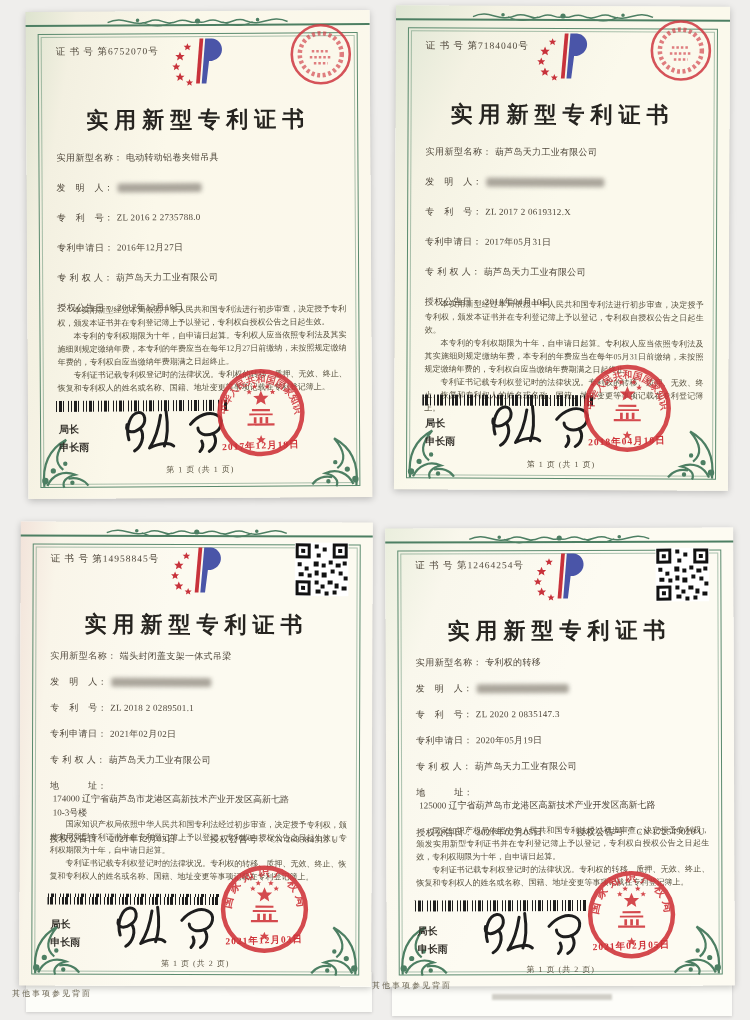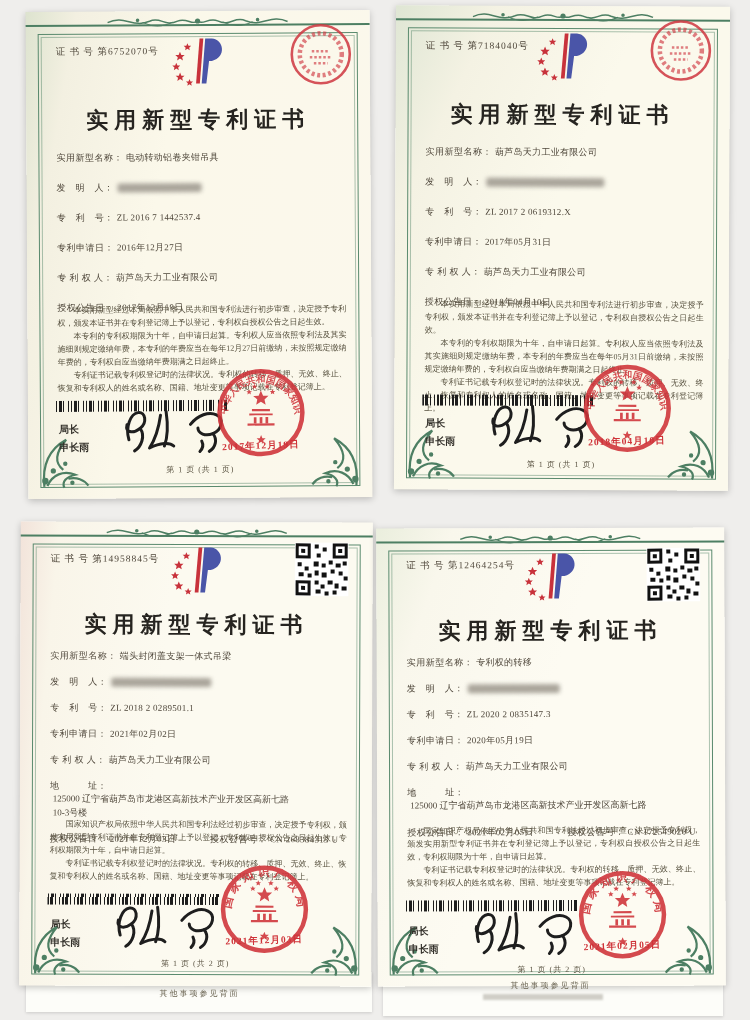--- a/index.html
+++ b/index.html
@@ -1,30 +1,30 @@
 <!DOCTYPE html>
 <html><head>
 <meta charset="utf-8">
 <style>
   html,body{margin:0;padding:0;}
   body{width:750px;height:1020px;background:#efeeec;font-family:"Liberation Serif","DejaVu Serif",serif;overflow:hidden;}
   .sheet{position:relative;width:750px;height:1020px;}
   .cell{position:absolute;width:375px;height:510px;}
-  .cell1{left:0;top:0;} .cell2{left:375px;top:0;} .cell3{left:12px;top:510px;} .cell4{left:363px;top:510px;}
+  .cell1{left:0;top:0;} .cell2{left:375px;top:0;} .cell3{left:12px;top:510px;} .cell4{left:372px;top:510px;}
 
   .paper{position:absolute;box-shadow:0 2px 7px rgba(0,0,0,.22);}
   .p1{left:27px;top:11px;width:344px;height:487px;background:linear-gradient(100deg,#dde3cf 0%,#f3f0e1 12%,#fbf8ea 38%,#fbf8ec 100%);transform:rotate(-.35deg);}
   .p2{left:20px;top:6px;width:334px;height:484px;background:linear-gradient(115deg,#dfe6d4 0%,#f4f2e3 18%,#fbf9ec 45%);transform:rotate(.25deg);}
   .p3{left:8px;top:12px;width:352px;height:464px;background:linear-gradient(95deg,#f2e3da 0%,#f9f5e9 10%,#fcfaf0 40%);transform:rotate(.2deg);}
   .p4{left:14px;top:18px;width:348px;height:458px;background:linear-gradient(110deg,#eaeedd 0%,#f9f7ec 15%,#fdfbf2 45%);transform:rotate(-.2deg);}
 
   .backsheet{position:absolute;background:#fdfdf9;box-shadow:0 1px 3px rgba(0,0,0,.15);}
   .bs3{left:14px;top:462px;width:346px;height:40px;}
   .bs4{left:20px;top:462px;width:340px;height:44px;}
-  .backnote{position:absolute;left:0;right:0;text-align:center;font-size:8px;color:#6b6553;letter-spacing:2px;}
+  .backnote{position:absolute;left:0;right:0;font-size:8px;color:#6b6553;letter-spacing:2px;}
   .bn3{top:478px;} .bn4{top:470px;}
   .cropline{position:absolute;left:120px;top:484px;width:120px;height:6px;background:#9a968c;opacity:.45;filter:blur(1px);}
 
   .topline{position:absolute;left:0;right:0;top:13px;height:2px;background:#4d7f63;}
   .lace{position:absolute;left:50%;top:2px;margin-left:-95px;}
   .frame{position:absolute;left:12px;right:12px;top:22px;bottom:11px;border:1.5px solid #5a8a6e;}
   .frame::before{content:'';position:absolute;inset:2px;border:1px solid rgba(90,138,110,.5);}
   .flr{position:absolute;}
   .fl-bl{left:-3px;bottom:-4px;}
   .fl-br{right:-3px;bottom:-4px;transform:scaleX(-1);}
@@ -208,21 +208,21 @@
       <svg class="logo" width="60" height="56" viewBox="0 0 64 56">
           <use href="#cnipalogo"></use>
         </svg>
       <svg class="astamp" width="62" height="62" viewBox="0 0 62 62">
           <use href="#agencyring"></use>
         </svg>
       <div class="title">实用新型专利证书</div>
       <div class="fields">
         <div class="frow"><span class="flabel">实用新型名称：</span><span class="fval">电动转动铝卷夹钳吊具</span></div>
         <div class="frow"><span class="flabel">发　明　人：</span><span class="blurname"></span></div>
-        <div class="frow"><span class="flabel">专　利　号：</span><span class="fval">ZL 2016 7 1442537.4</span></div>
+        <div class="frow"><span class="flabel">专　利　号：</span><span class="fval">ZL 2016 2 2735788.0</span></div>
         <div class="frow"><span class="flabel">专利申请日：</span><span class="fval">2016年12月27日</span></div>
         <div class="frow"><span class="flabel">专 利 权 人：</span><span class="fval">葫芦岛天力工业有限公司</span></div>
         <div class="frow"><span class="flabel">授权公告日：</span><span class="fval">2017年12月19日</span></div>
       </div>
       <div class="paras">
         <p>本实用新型经过本局依照中华人民共和国专利法进行初步审查，决定授予专利权，颁发本证书并在专利登记簿上予以登记，专利权自授权公告之日起生效。</p>
         <p>本专利的专利权期限为十年，自申请日起算。专利权人应当依照专利法及其实施细则规定缴纳年费，本专利的年费应当在每年12月27日前缴纳，未按照规定缴纳年费的，专利权自应当缴纳年费期满之日起终止。</p>
         <p>专利证书记载专利权登记时的法律状况。专利权的转移、质押、无效、终止、恢复和专利权人的姓名或名称、国籍、地址变更等事项记载在专利登记簿上。</p>
       </div>
       <div class="barcode"></div>
@@ -322,21 +322,21 @@
       <svg class="qr" width="54" height="54" viewBox="0 0 54 54">
           <use href="#qrpat"></use>
         </svg>
       <div class="title">实用新型专利证书</div>
       <div class="fields">
         <div class="frow-s"><span class="flabel">实用新型名称：</span><span class="fval">端头封闭盖支架一体式吊梁</span></div>
         <div class="frow-s"><span class="flabel">发　明　人：</span><span class="blurname" style="width:100px;"></span></div>
         <div class="frow-s"><span class="flabel">专　利　号：</span><span class="fval">ZL 2018 2 0289501.1</span></div>
         <div class="frow-s"><span class="flabel">专利申请日：</span><span class="fval">2021年02月02日</span></div>
         <div class="frow-s"><span class="flabel">专 利 权 人：</span><span class="fval">葫芦岛天力工业有限公司</span></div>
-        <div class="frow-s addrrow"><span class="flabel" style="vertical-align:top;">地　　　址：</span><span class="addrval">125000 辽宁省葫芦岛市龙港区高新技术产业开发区高新七路10-3号楼</span></div>
+        <div class="frow-s addrrow"><span class="flabel" style="vertical-align:top;">地　　　址：</span><span class="addrval">174000 辽宁省葫芦岛市龙港区高新技术产业开发区高新七路10-3号楼</span></div>
         <div class="frow-s"><span class="flabel">授权公告日：</span><span class="fval">2021年12月03日</span><span class="flabel gpair2">授权公告号：</span><span class="fval">CN 268384313 U</span></div>
       </div>
       <div class="paras">
         <p>国家知识产权局依照中华人民共和国专利法经过初步审查，决定授予专利权，颁发实用新型专利证书并在专利登记簿上予以登记，专利权自授权公告之日起生效，专利权期限为十年，自申请日起算。</p>
         <p>专利证书记载专利权登记时的法律状况。专利权的转移、质押、无效、终止、恢复和专利权人的姓名或名称、国籍、地址变更等事项记载在专利登记簿上。</p>
       </div>
       <div class="barcode"></div>
       <div class="director">
         <div>局长</div>
         <div>申长雨</div>

